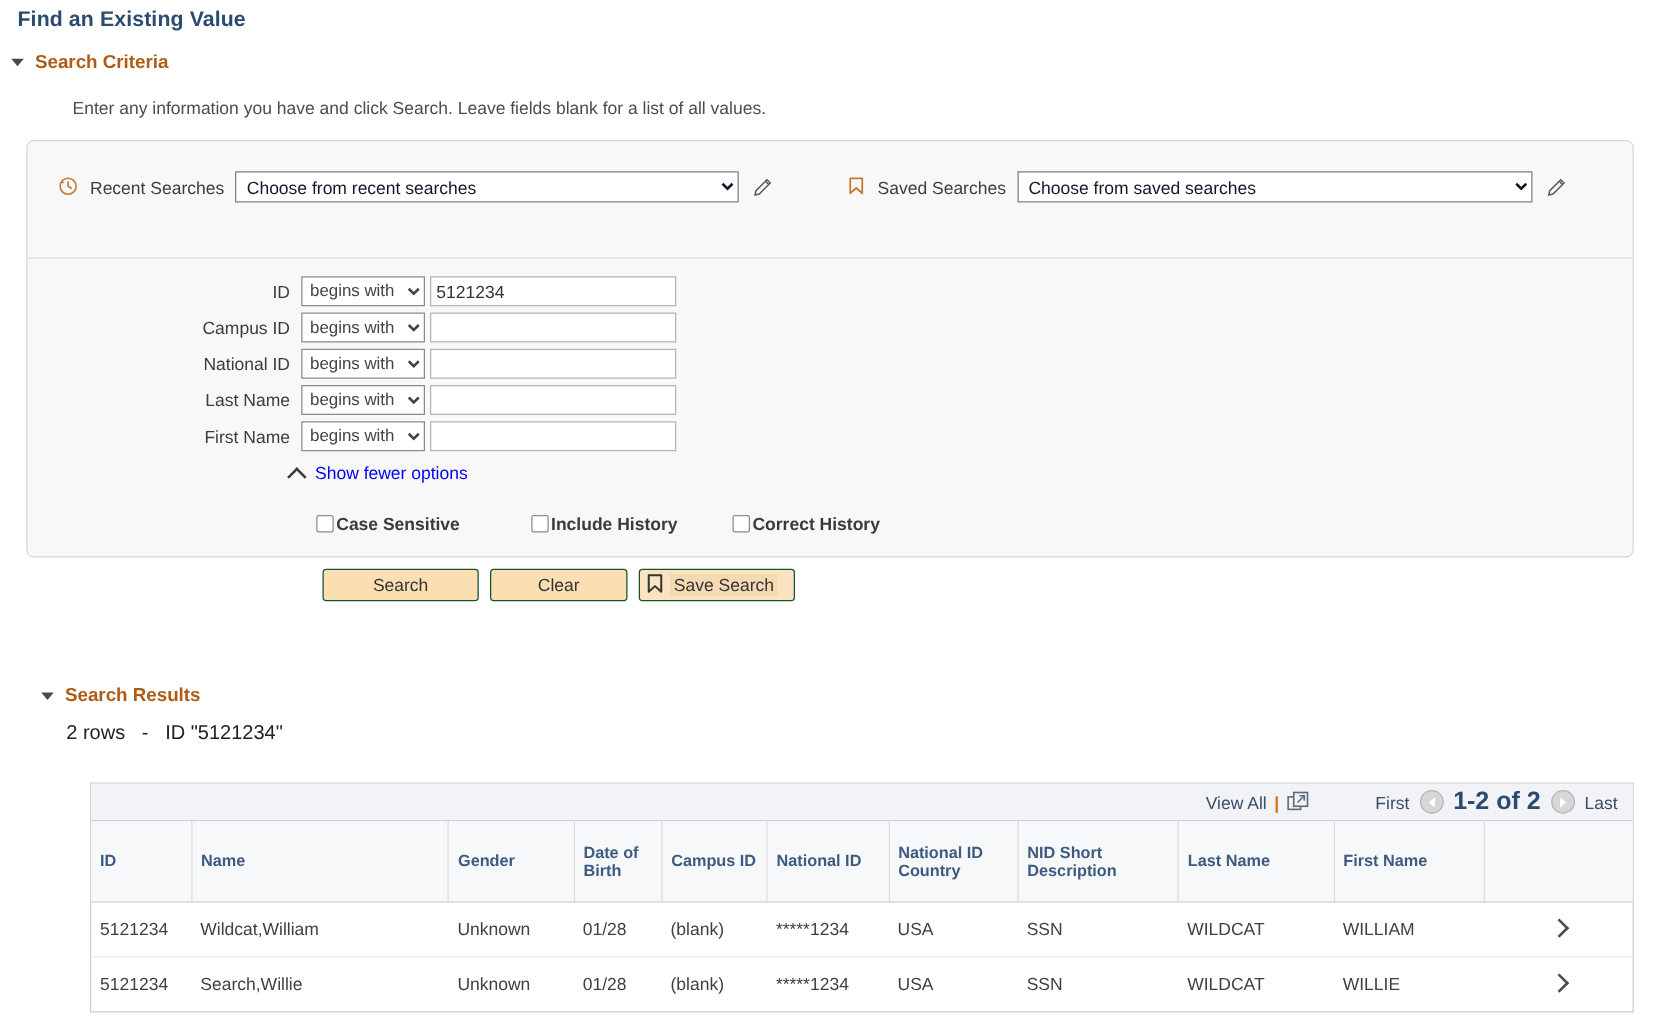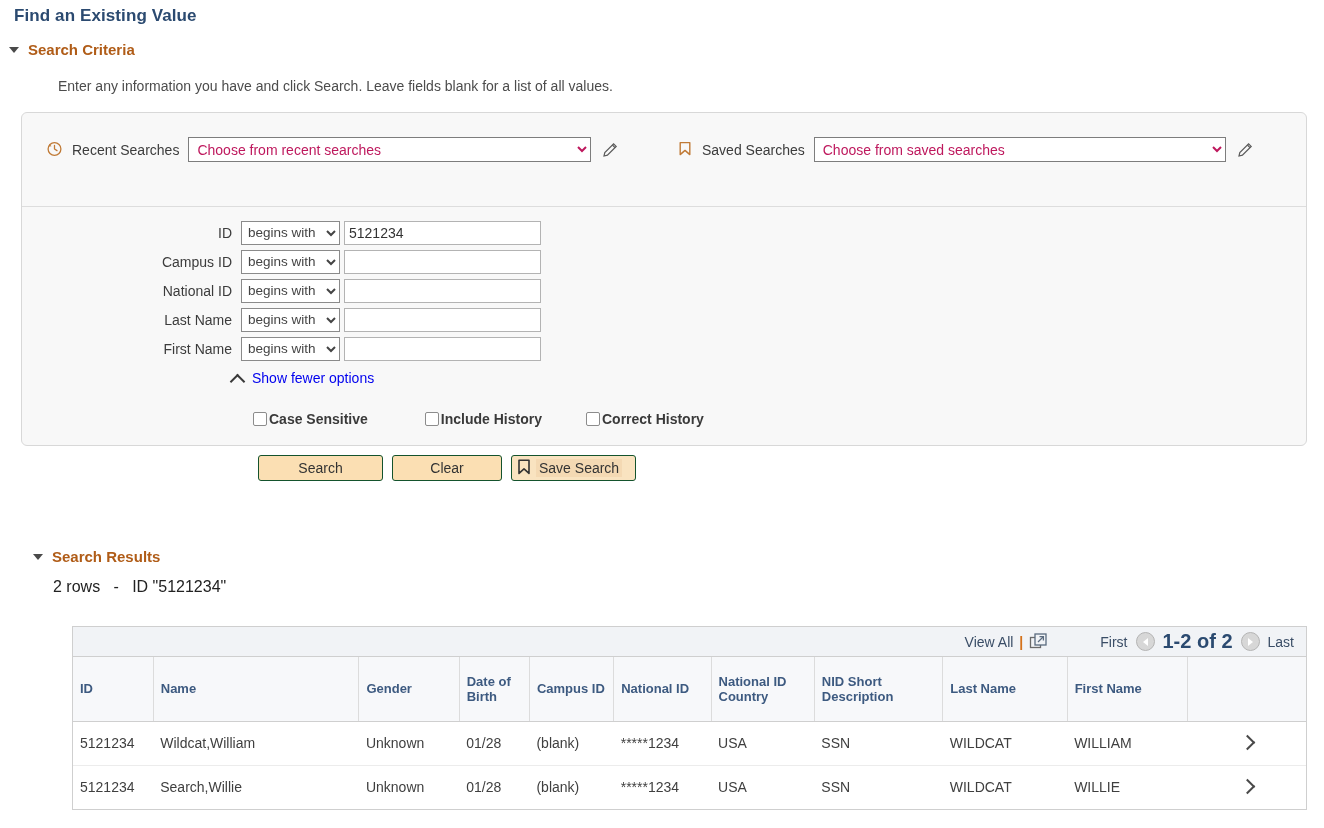--- a/index.html
+++ b/index.html
@@ -97,21 +97,21 @@
   }
   .srch-label {
     font-size: 14px;
     color: #3c3c3c;
     white-space: nowrap;
   }
   select.pickerbox {
     height: 25px;
     font-family: "Liberation Sans", sans-serif;
     font-size: 14px;
-    color: #be185d;
+    color: #0f172a;
     background: #ffffff;
     border: 1px solid #7d7d7d;
     border-radius: 0;
     padding: 0 4px;
     box-sizing: border-box;
   }
   #recent-searches-select { width: 403px; }
   #saved-searches-select  { width: 412px; }
 
   .icon-btn {

